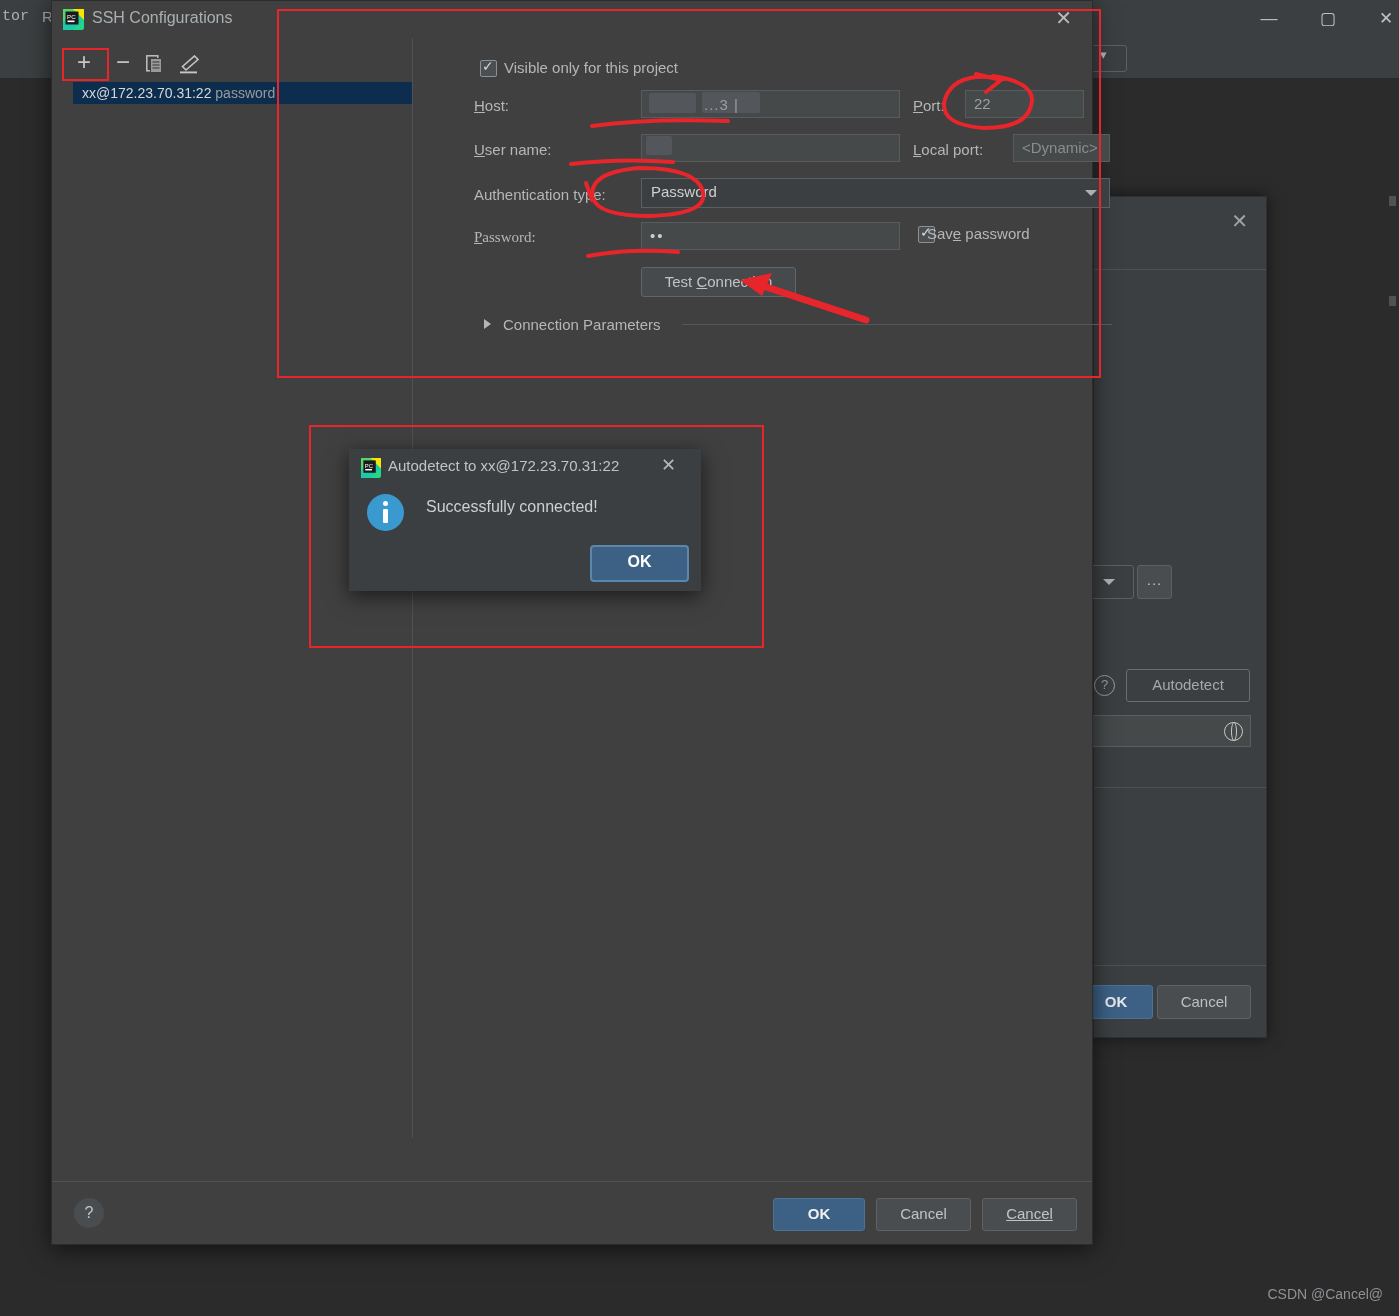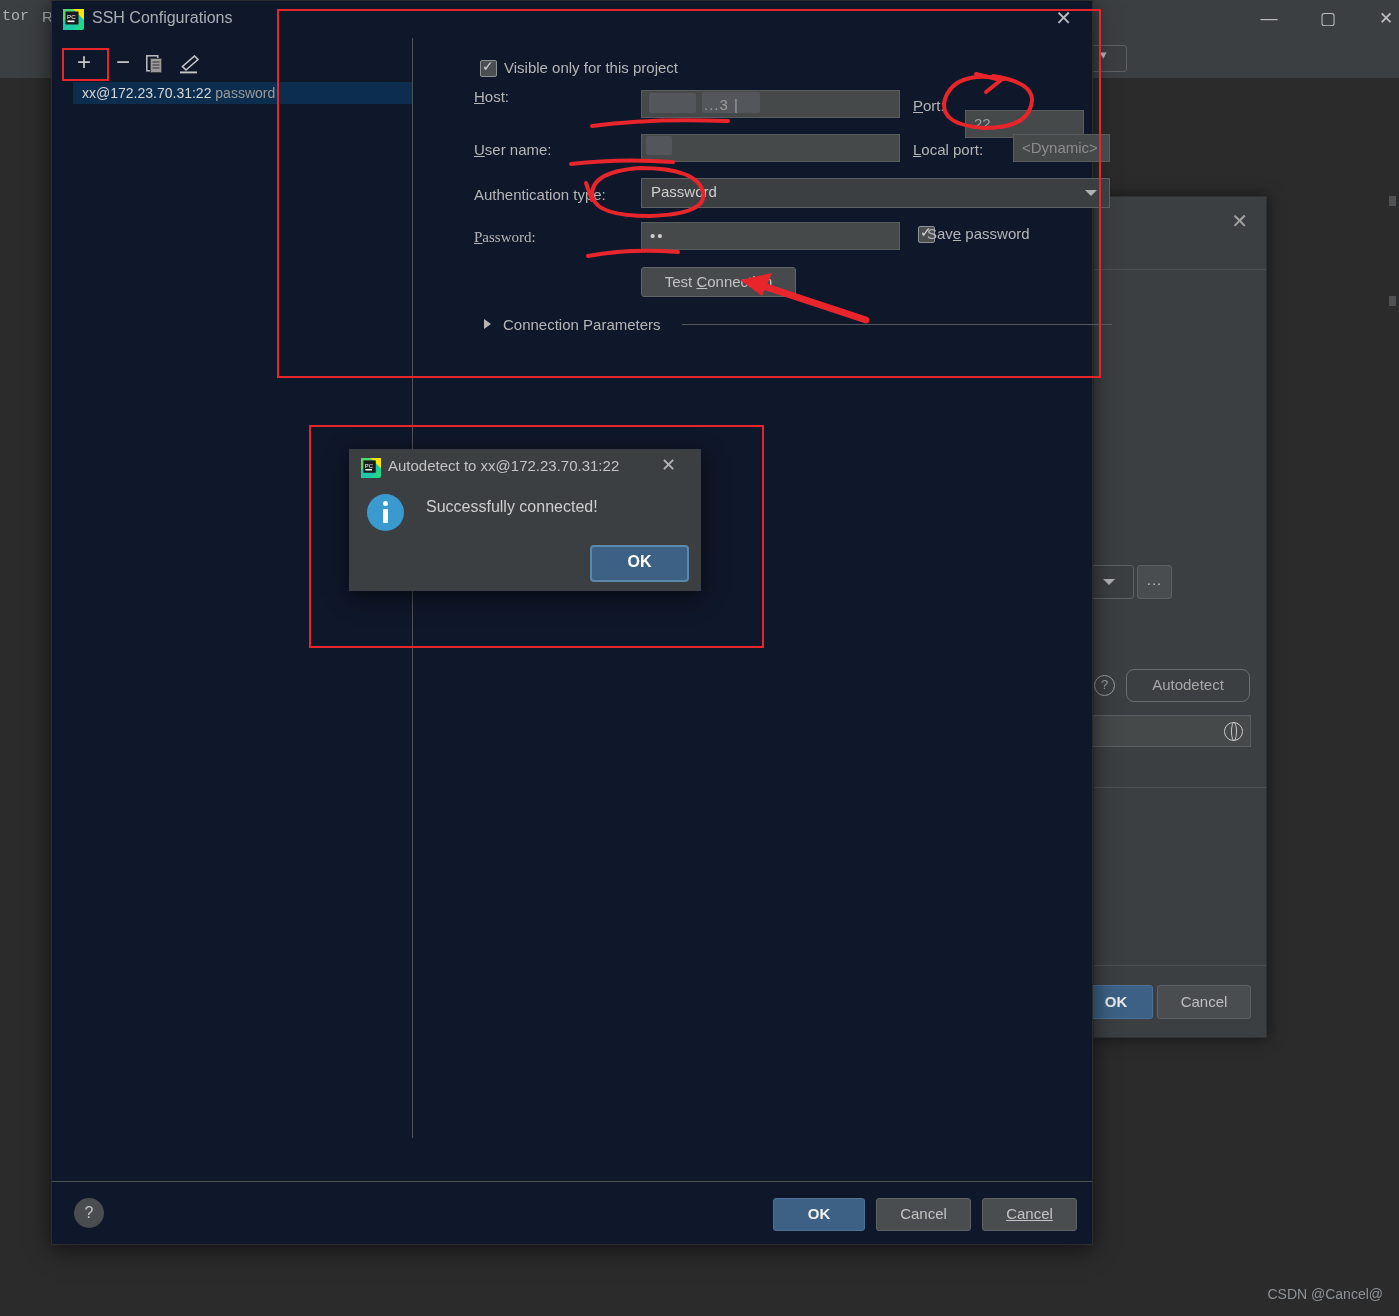--- a/index.html
+++ b/index.html
@@ -31,31 +31,31 @@
   .scrollmark{position:absolute;right:3px;width:7px;height:10px;background:#4e5254;}
 
   
   #bg-dialog{left:1093px;top:196px;width:172px;height:840px;background:#3c3f41;border:1px solid #2f3133;box-shadow:0 0 14px rgba(0,0,0,.55);}
   #bg-dialog-header{position:absolute;left:0;top:0;width:100%;height:72px;border-bottom:1px solid #4e5254;}
   #bg-dlg-close{position:absolute;right:18px;top:12px;font-size:20px;color:#a3a3a3;}
   .bg-combo{position:absolute;left:-10px;top:368px;width:48px;height:32px;background:#3c3f41;border:1px solid #5e6060;border-radius:3px;}
   .caret{width:0;height:0;border-left:6px solid transparent;border-right:6px solid transparent;border-top:6px solid #b0b0b0;}
   .bg-dots{position:absolute;left:43px;top:368px;width:33px;height:32px;background:#4a4d4f;border:1px solid #5e6060;border-radius:3px;color:#c0c0c0;font-size:15px;text-align:center;line-height:27px;letter-spacing:1px;}
   .bg-help{position:absolute;left:0px;top:478px;width:19px;height:19px;border:1.5px solid #9aa0a4;border-radius:50%;color:#9aa0a4;font-size:13px;text-align:center;line-height:18px;}
-  .bg-autodetect{position:absolute;left:32px;top:472px;width:122px;height:31px;background:#3c3f41;border:1px solid #6a6e70;border-radius:8px;color:#a7a7a7;font-size:15px;text-align:center;line-height:30px;}
+  .bg-autodetect{position:absolute;left:32px;top:472px;width:122px;height:31px;background:#3c3f41;border:1px solid #6a6e70;border-radius:3px;color:#a7a7a7;font-size:15px;text-align:center;line-height:30px;}
   .bg-textfield{position:absolute;left:-20px;top:518px;width:175px;height:30px;background:#45494a;border:1px solid #5a5e60;}
   .globe{position:absolute;right:7px;top:6px;width:17px;height:17px;border:1.6px solid #c9c9c9;border-radius:50%;}
   .globe:before{content:"";position:absolute;left:6px;top:-1px;width:4px;height:17px;border:1.3px solid #c9c9c9;border-radius:50%;}
   .bg-sep{position:absolute;left:0;top:590px;width:172px;height:1px;background:#4e5254;}
   .bg-footsep{position:absolute;left:0;top:768px;width:172px;height:1px;background:#4e5254;}
   #bg-ok{position:absolute;left:-15px;top:788px;width:72px;height:32px;background:#3d6185;border:1px solid #4a7299;border-radius:3px;color:#e8e8e8;font-size:15px;text-align:center;line-height:31px;font-weight:bold;}
   #bg-cancel{position:absolute;left:63px;top:788px;width:92px;height:32px;background:#4a4d4f;border:1px solid #5e6264;border-radius:3px;color:#bfbfbf;font-size:15px;text-align:center;line-height:31px;}
 
   
-  #ssh-dialog{left:51px;top:0px;width:1040px;height:1243px;background:#0f172a;border:1px solid #2a2c2d;box-shadow:0 4px 22px rgba(0,0,0,.6);}
+  #ssh-dialog{left:51px;top:0px;width:1040px;height:1243px;background:#404040;border:1px solid #2a2c2d;box-shadow:0 4px 22px rgba(0,0,0,.6);}
   #ssh-titlebar{position:absolute;left:0;top:0;width:100%;height:37px;}
   #pc-logo{position:absolute;left:11px;top:8px;width:21px;height:21px;}
   #ssh-title{position:absolute;left:40px;top:8px;font-size:16px;color:#a9afb3;}
   #ssh-title-close{position:absolute;right:20px;top:5px;font-size:20px;color:#b9b9b9;}
 
   
   #ssh-left{position:absolute;left:0;top:37px;width:360px;height:1100px;border-right:1px solid #4e5254;}
   #ssh-toolbar{position:absolute;left:0;top:9px;width:360px;height:32px;}
   .tb-plus{position:absolute;left:21px;top:5px;width:22px;height:22px;color:#c7c7c7;font-size:24px;line-height:20px;text-align:center;font-weight:300;}
   .tb-minus{position:absolute;left:60px;top:5px;width:22px;height:22px;color:#c7c7c7;font-size:24px;line-height:19px;text-align:center;font-weight:300;}
@@ -233,29 +233,29 @@
         <span id="list-row-sub">password</span>
       </span>
     </div>
   </div>
 
   <div id="ssh-form">
 
     <span class="chk" style="left:67px;top:22px;"></span>
     <span class="flabel" style="left:91px;top:21px;">Visible only for this project</span>
 
-    <span class="flabel" style="left:61px;top:50px;"><span class="u">H</span>ost:</span>
+    <span class="flabel" style="left:61px;top:59px;"><span class="u">H</span>ost:</span>
     <span class="field" style="left:228px;top:52px;width:257px;height:26px;">
       <span class="redact" style="left:7px;top:2px;width:47px;height:20px;"></span>
       <span class="redact" style="left:60px;top:1px;width:58px;height:21px;"></span>
       <span class="val" style="left:62px;top:5px;letter-spacing:1px;">...3 |</span>
     </span>
 
     <span class="flabel" style="left:500px;top:59px;"><span class="u">P</span>ort:</span>
-    <span class="field" style="left:552px;top:52px;width:117px;height:26px;margin-top:20px;">
+    <span class="field" style="left:552px;top:52px;width:117px;height:26px;">
       <span class="val">22</span>
     </span>
 
     <span class="flabel" style="left:61px;top:103px;"><span class="u">U</span>ser name:</span>
     <span class="field" style="left:228px;top:96px;width:257px;height:26px;">
       <span class="redact" style="left:4px;top:1px;width:26px;height:19px;"></span>
       <span class="val"></span>
     </span>
 
     <span class="flabel" style="left:500px;top:103px;"><span class="u">L</span>ocal port:</span>

